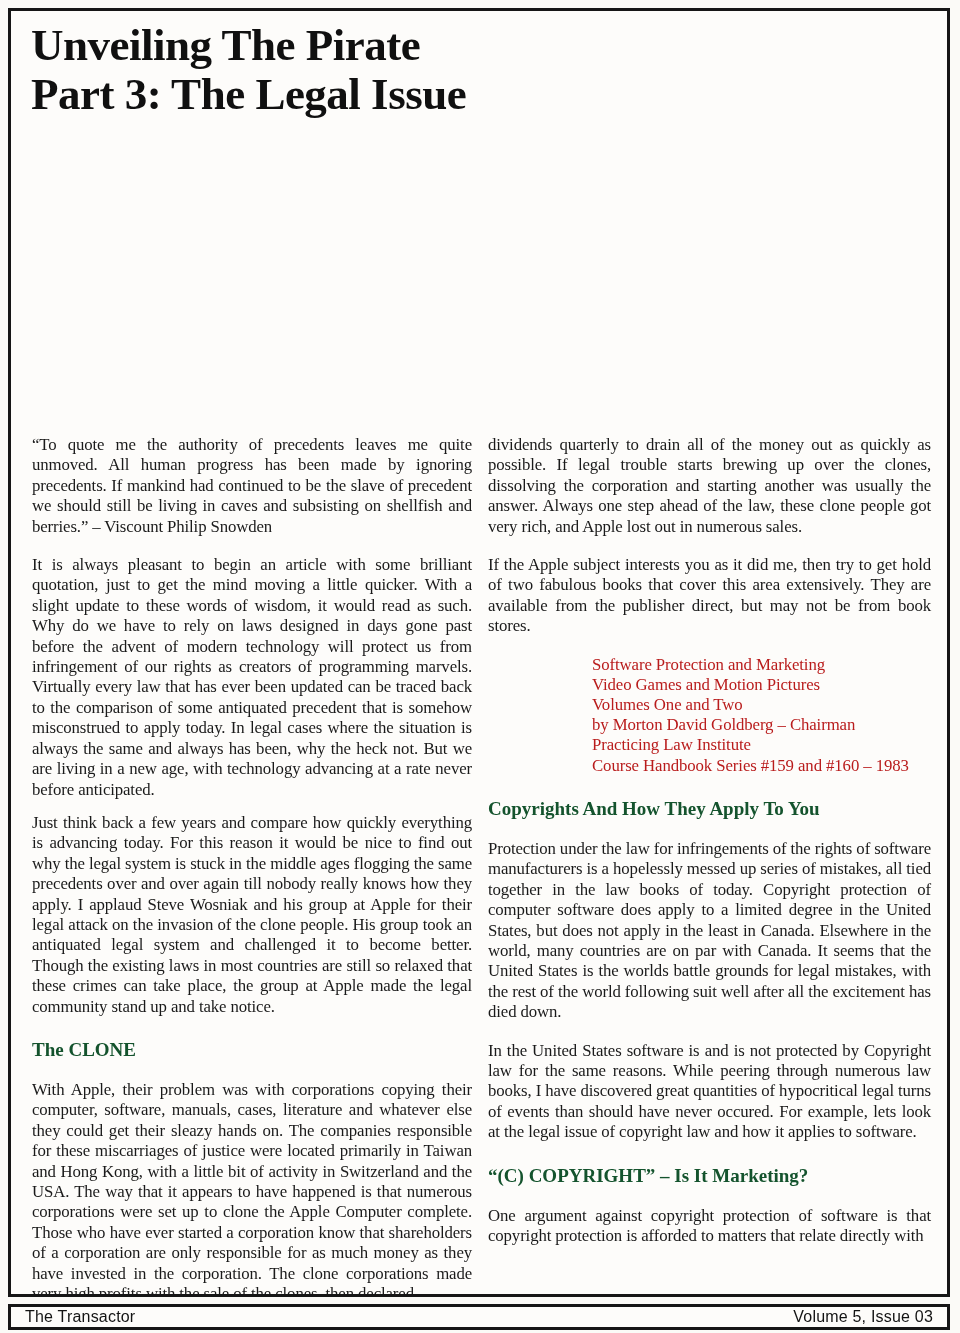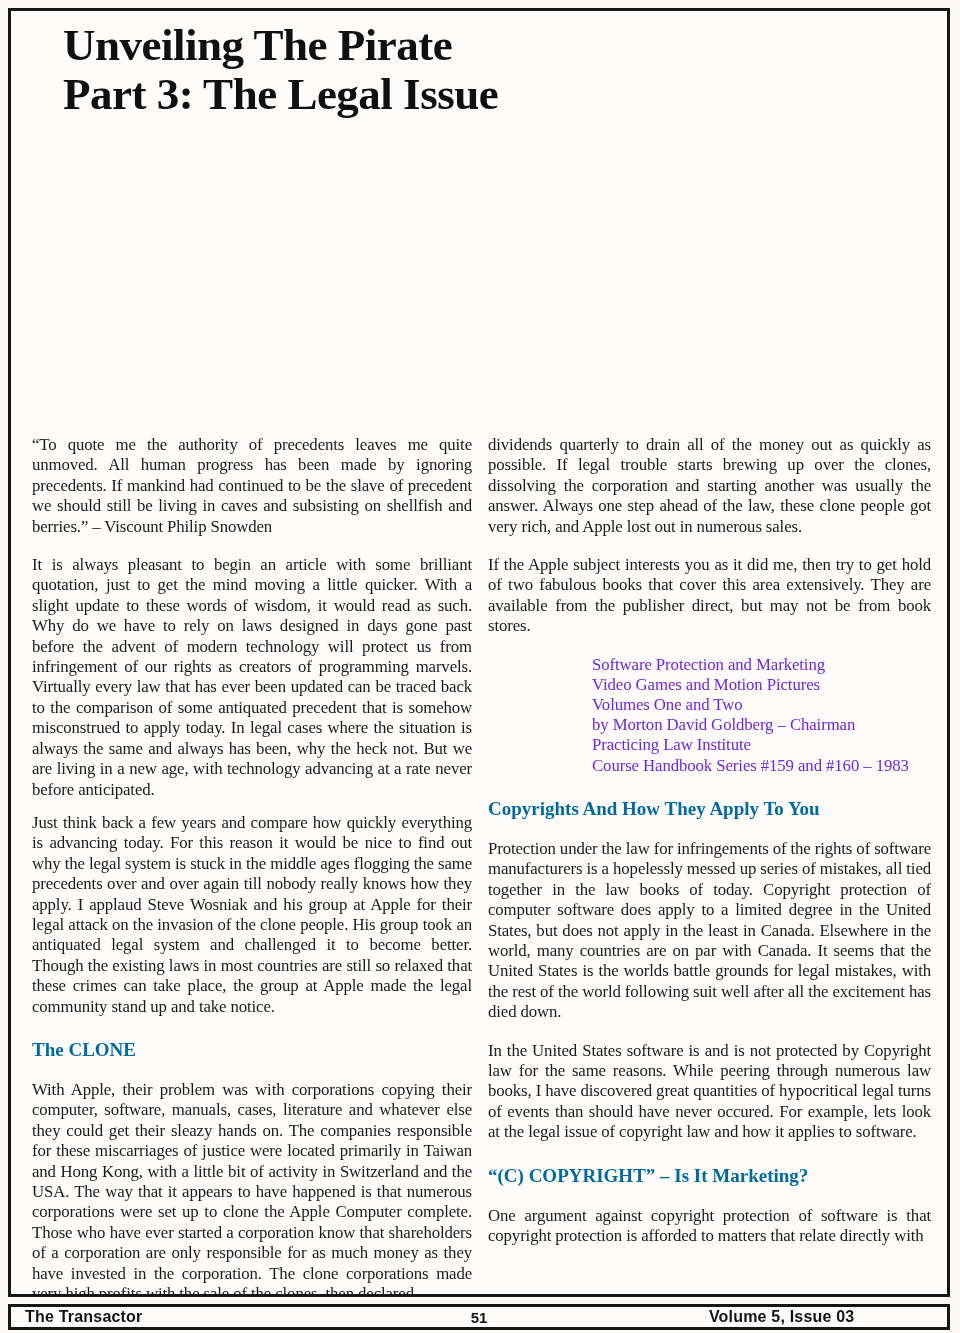--- a/index.html
+++ b/index.html
@@ -32,21 +32,21 @@
     left: 20px;
     top: 10px;
     margin: 0;
     font-family: "Liberation Serif", "DejaVu Serif", serif;
     font-weight: bold;
     font-size: 45px;
     line-height: 49px;
     letter-spacing: -0.5px;
     color: #101010;
   }
-  .title-line { display: block; margin-left: 32px; }
+  .title-line { display: block; }
   .col {
     position: absolute;
     top: 424px;
     font-family: "Liberation Serif", serif;
   }
   .col-left  { left: 21px;  width: 440px; }
   .col-right { left: 477px; width: 443px; }
   .body-text {
     margin: 0 0 18px 0;
     font-size: 16.8px;
@@ -56,52 +56,52 @@
     color: #1a1a1a;
   }
   .mb-sm { margin-bottom: 13px; }
   .mb-0  { margin-bottom: 0; }
   .section-heading {
     margin: 0 0 19px 0;
     font-family: "Liberation Serif", serif;
     font-weight: bold;
     font-size: 19px;
     line-height: 22px;
-    color: #0369a1;
+    color: #14532d;
   }
   .heading-gap-top { margin-top: 22px; }
   .citation {
     margin: 2px 0 22px 0;
     padding-left: 104px;
     font-size: 16.8px;
     line-height: 20.2px;
     letter-spacing: -0.1px;
-    color: #6d28d9;
+    color: #b91c1c;
   }
   .citation-line { display: block; }
   .footer {
     position: absolute;
     left: 8px;
     top: 1304px;
     width: 942px;
     height: 26px;
     box-sizing: border-box;
     border: 3px solid #161616;
     background: #fdfcfa;
     display: flex;
     align-items: center;
     padding: 0 14px;
     font-family: "Liberation Sans", sans-serif;
-    font-weight: bold;
+    font-weight: normal;
     font-size: 16px;
     color: #131313;
   }
   .footer-left   { flex: 1; text-align: left; letter-spacing: 0.2px; }
   .footer-center { flex: 1; text-align: center; font-size: 15px; }
-  .footer-right  { flex: 1; text-align: center; letter-spacing: 0.2px; }
+  .footer-right  { flex: 1; text-align: right; letter-spacing: 0.2px; }
 </style>
 </head>
 <body>
 
 <div class="page">
 
   <div class="frame">
 
     <h1 class="title">
       <span class="title-line">Unveiling The Pirate</span>
@@ -133,17 +133,16 @@
       <p class="body-text">Protection under the law for infringements of the rights of software manufacturers is a hopelessly messed up series of mistakes, all tied together in the law books of today. Copyright protection of computer software does apply to a limited degree in the United States, but does not apply in the least in Canada. Elsewhere in the world, many countries are on par with Canada. It seems that the United States is the worlds battle grounds for legal mistakes, with the rest of the world following suit well after all the excitement has died down.</p>
       <p class="body-text mb-0">In the United States software is and is not protected by Copyright law for the same reasons. While peering through numerous law books, I have discovered great quantities of hypocritical legal turns of events than should have never occured. For example, lets look at the legal issue of copyright law and how it applies to software.</p>
       <h2 class="section-heading heading-gap-top">“(C) COPYRIGHT” – Is It Marketing?</h2>
       <p class="body-text mb-0">One argument against copyright protection of software is that copyright protection is afforded to matters that relate directly with</p>
     </div>
 
   </div>
 
   <div class="footer">
     <span class="footer-left">The Transactor</span>
-    <span class="footer-center">51</span>
     <span class="footer-right">Volume 5, Issue 03</span>
   </div>
 
 </div>
 
 </body></html>

